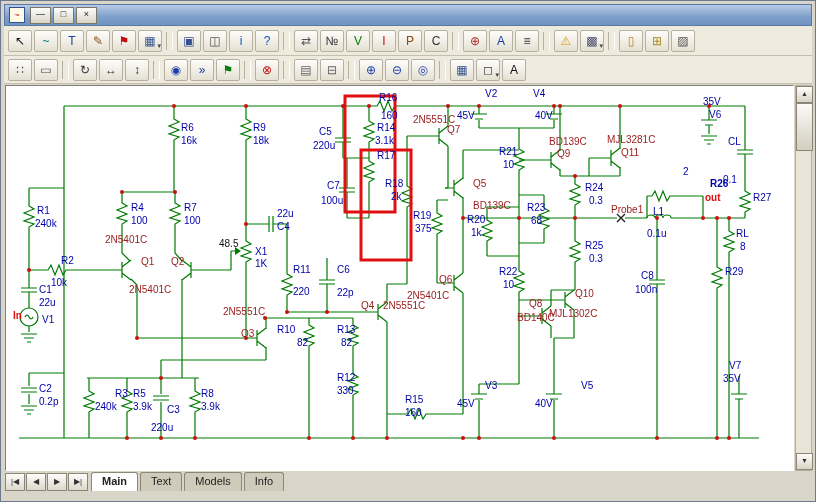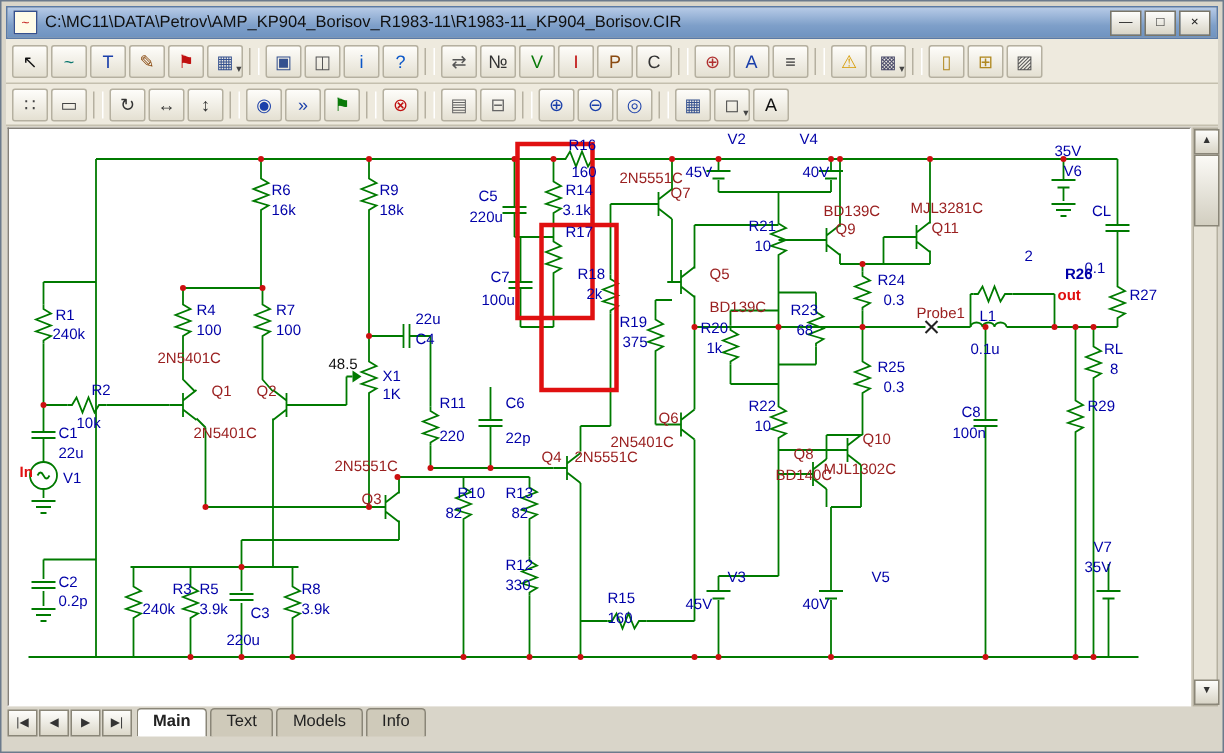--- a/index.html
+++ b/index.html
@@ -62,21 +62,20 @@
     background:#cfcaba;font-size:11px;line-height:15px;color:#222;margin-left:2px;flex:0 0 auto;}
   .tab.active{background:#ffffff;font-weight:bold;}
 </style>
 </head>
 <body>
 
 <div id="window">
 
   <div id="titlebar">
     <div id="title-icon">~</div>
-    <span id="window-title">C:\MC11\DATA\Petrov\AMP_KP904_Borisov_R1983-11\R1983-11_KP904_Borisov.CIR</span>
     <div id="win-controls">
         <div class="win-btn">—</div>
         <div class="win-btn">□</div>
         <div class="win-btn">×</div>
       </div>
   </div>
 
   <div id="toolbar1" class="toolbar">
       <div class="tb-btn">
         <span class="glyph" style="color: rgb(17, 17, 17);">↖</span>
@@ -438,21 +437,21 @@
         <span class="lbl m" style="left: 540px; top: 48px;">BD139C</span>
         <span class="lbl m" style="left: 548px; top: 60px;">Q9</span>
         <span class="lbl b" style="left: 490px; top: 178px;">R22</span>
         <span class="lbl b" style="left: 494px; top: 191px;">10</span>
         <span class="lbl m" style="left: 430px; top: 186px;">Q6</span>
         <span class="lbl m" style="left: 398px; top: 202px;">2N5401C</span>
         <span class="lbl m" style="left: 352px; top: 212px;">Q4</span>
         <span class="lbl m" style="left: 374px; top: 212px;">2N5551C</span>
         <span class="lbl m" style="left: 214px; top: 218px;">2N5551C</span>
         <span class="lbl m" style="left: 232px; top: 240px;">Q3</span>
-        <span class="lbl b" style="left: 296px; top: 236px;">R10</span>
+        <span class="lbl b" style="left: 268px; top: 236px;">R10</span>
         <span class="lbl b" style="left: 288px; top: 249px;">82</span>
         <span class="lbl b" style="left: 328px; top: 236px;">R13</span>
         <span class="lbl b" style="left: 332px; top: 249px;">82</span>
         <span class="lbl b" style="left: 328px; top: 284px;">R12</span>
         <span class="lbl b" style="left: 328px; top: 297px;">330</span>
         <span class="lbl b" style="left: 396px; top: 306px;">R15</span>
         <span class="lbl b" style="left: 396px; top: 319px;">160</span>
         <span class="lbl b" style="left: 476px; top: 0px;">V2</span>
         <span class="lbl b" style="left: 448px; top: 22px;">45V</span>
         <span class="lbl b" style="left: 524px; top: 0px;">V4</span>

